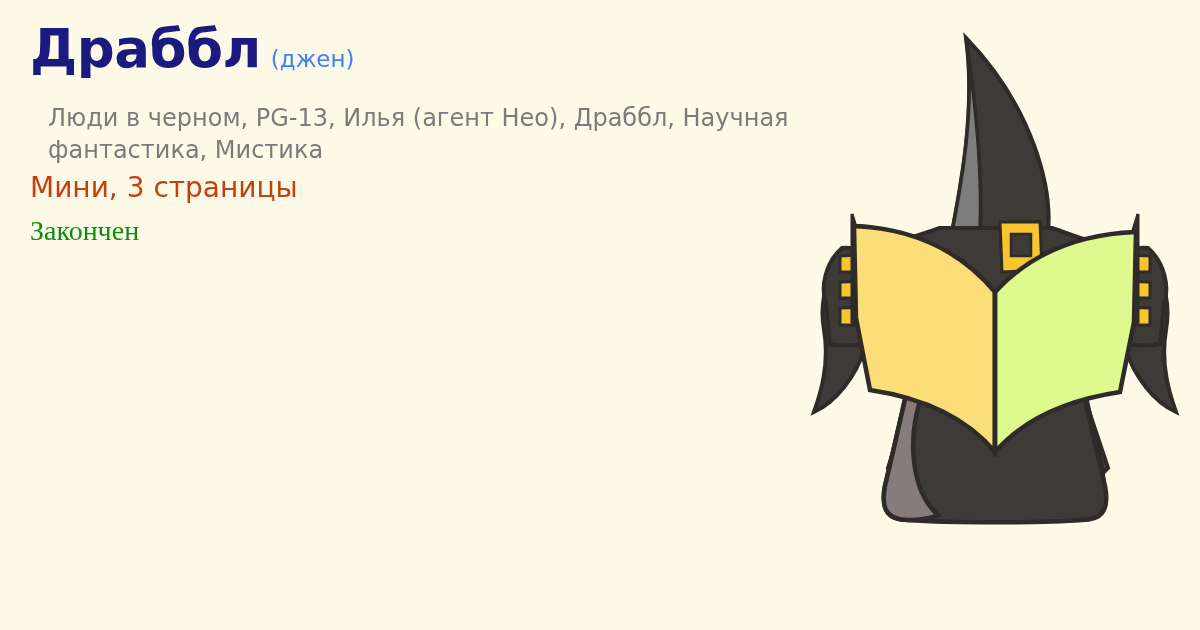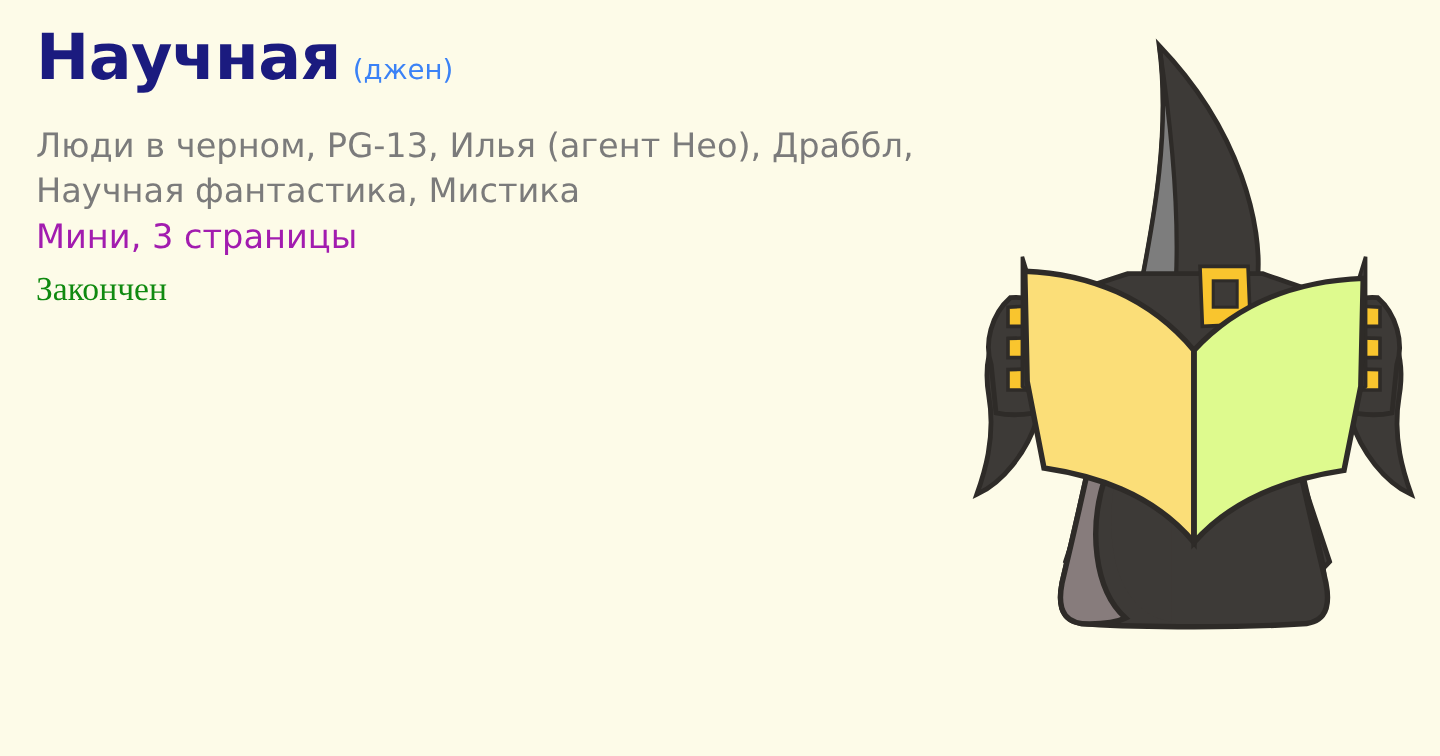--- a/index.html
+++ b/index.html
@@ -63,31 +63,32 @@
     font-weight: bold;
     font-size: 31px;
     color: #000000;
     margin-top: 42px;
     line-height: 1.1;
     letter-spacing: 0.2px;
   }
   #fic-tags {
     display: block;
     font-family: "DejaVu Sans", sans-serif;
-    font-size: 28px;
+    font-size: 24px;
     color: #7B7B7B;
     margin-top: 28px;
     line-height: 1.33;
     max-width: 760px;
+    margin-left: 18px;
   }
   #fic-size {
     display: block;
     font-family: "DejaVu Sans", sans-serif;
     font-size: 28px;
-    color: #a21caf;
+    color: #c2410c;
     margin-top: 2px;
     line-height: 1.33;
   }
   #fic-status {
     display: block;
     font-family: Liberation Serif, serif;
     font-size: 28px;
     color: #108A10;
     margin-top: 6px;
     line-height: 1.33;
@@ -108,21 +109,21 @@
   }
 </style>
 </head>
 <body>
 
 <div id="card">
 
   <div id="text-col">
 
     <div class="title-line">
-      <span id="fic-title">Научная</span><span id="fic-category">(джен)</span>
+      <span id="fic-title">Драббл</span><span id="fic-category">(джен)</span>
     </div>
 
 
 
     <span id="fic-tags">Люди в черном, PG-13, Илья (агент Нео), Драббл, Научная фантастика, Мистика</span>
 
     <span id="fic-size">Мини, 3 страницы</span>
 
     <span id="fic-status">Закончен</span>
   </div>

